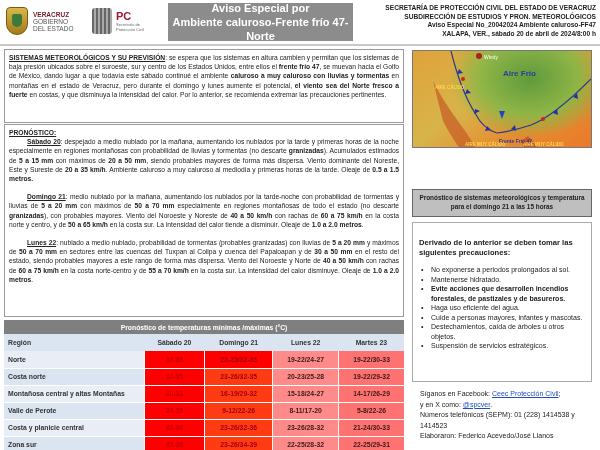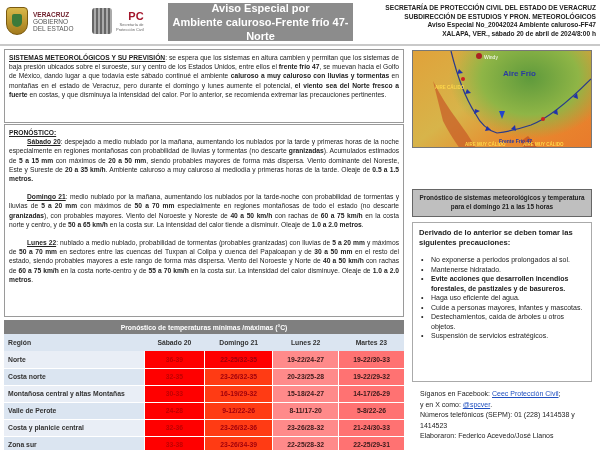--- a/index.html
+++ b/index.html
@@ -6,21 +6,21 @@
   html, body { width: 600px; height: 450px; overflow: hidden; background: #ffffff; }
   body { font-family: "Liberation Sans", sans-serif; color: #222; position: relative; }
 
   
   .header { position: absolute; left: 0; top: 0; width: 600px; height: 44px; }
   .logo-ver { position: absolute; left: 6px; top: 4px; width: 70px; height: 34px; display: flex; align-items: center; }
   .shield { width: 22px; height: 28px; border-radius: 4px 4px 11px 11px; background: linear-gradient(#d9b84a, #a37a1c); border: 1px solid #7a5a10; position: relative; }
   .shield::after { content: ""; position: absolute; left: 5px; top: 6px; width: 10px; height: 13px; background: #3c7a3a; border-radius: 2px 2px 5px 5px; }
   .ver-text { margin-left: 5px; font-size: 6.5px; line-height: 7px; color: #555; }
   .ver-text b { color: #6e1e2a; font-weight: 700; }
-  .logo-pc { position: absolute; left: 92px; top: 4px; width: 70px; height: 34px; display: flex; align-items: center; text-align: right; }
+  .logo-pc { position: absolute; left: 92px; top: 4px; width: 70px; height: 34px; display: flex; align-items: center; }
   .pc-emblem { width: 20px; height: 26px; background: repeating-linear-gradient(90deg, #666 0 2px, #aaa 2px 4px); border-radius: 3px; }
   .pc-text { margin-left: 4px; }
   .pc-text .pc { font-size: 11px; font-weight: 700; color: #a3162c; line-height: 11px; }
   .pc-text .sub { font-size: 4px; color: #666; line-height: 5px; }
   .title-box { position: absolute; left: 168px; top: 3px; width: 185px; height: 38px; background: #8c8c8c; color: #fff; font-weight: 700; font-size: 11px; text-align: center; display: flex; flex-direction: column; justify-content: center; line-height: 14px; }
   .agency { position: absolute; right: 4px; top: 4px; text-align: right; font-size: 6.6px; line-height: 8.5px; font-weight: 700; color: #222; }
   .header-rule { position: absolute; left: 0; top: 44px; width: 600px; height: 2px; background: #c9c9c9; }
 
   
   .box { position: absolute; border: 1px solid #9a9a9a; background: #fff; padding: 3px 4px; font-size: 6.7px; line-height: 9.2px; text-align: justify; }
@@ -45,21 +45,21 @@
   .c-mon { background: #ff8a8a; color: #3a1a1a; }
   .c-tue { background: #ff7272; color: #3a1a1a; }
   .c-sun.alt { background: #ff0000; }
 
   
   .map { position: absolute; left: 412px; top: 50px; width: 180px; height: 98px; overflow: hidden; border: 1px solid #777; }
   .map svg { display: block; }
   .map-caption { position: absolute; left: 412px; top: 189px; width: 180px; height: 28px; background: #bfbfbf; border: 1px solid #666; font-size: 6.4px; line-height: 8.5px; font-weight: 700; text-align: center; padding-top: 4px; color: #222; }
 
   
-  .precautions { position: absolute; left: 412px; top: 222px; width: 180px; height: 160px; border: 1px solid #aaa; background: #fff; padding: 5px 6px; }
+  .precautions { position: absolute; left: 412px; top: 222px; width: 180px; height: 160px; border: 1px solid #aaa; background: #fff; padding: 15px 6px; }
   .prec-title { font-size: 7.6px; font-weight: 700; line-height: 10px; color: #222; margin-bottom: 7px; }
   .prec-list { list-style: none; font-size: 7px; line-height: 9.5px; }
   .prec-list li { position: relative; padding-left: 12px; }
   .prec-list li::before { content: "•"; position: absolute; left: 2px; top: 0; }
   .prec-list li.bold { font-weight: 700; }
 
   
   .contact { position: absolute; left: 420px; top: 389px; width: 178px; font-size: 7px; line-height: 10.5px; color: #222; }
   .contact a { color: #1f4fbf; text-decoration: underline; }
 </style>

